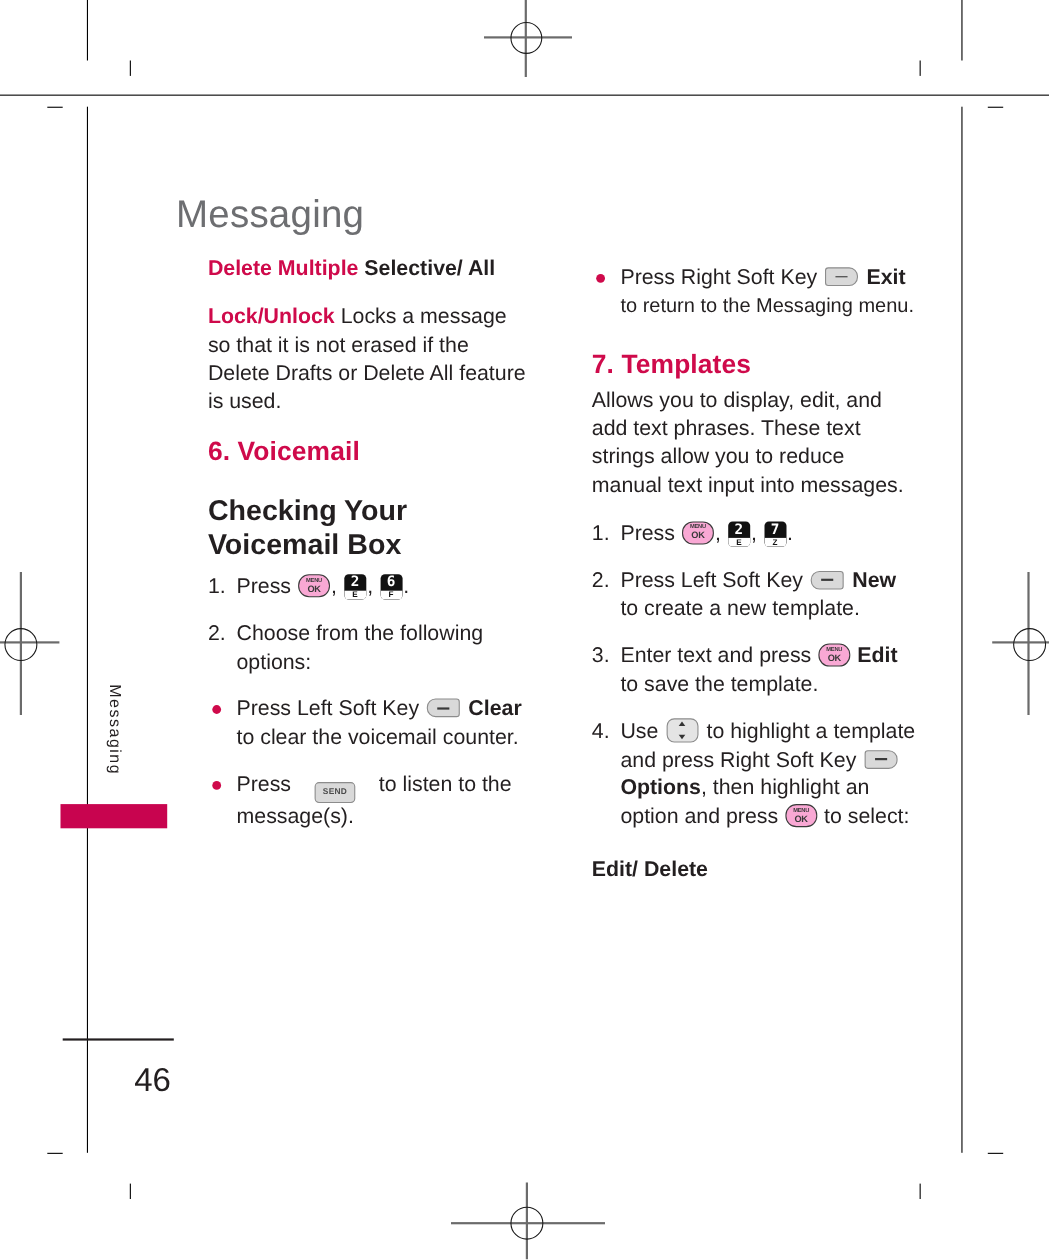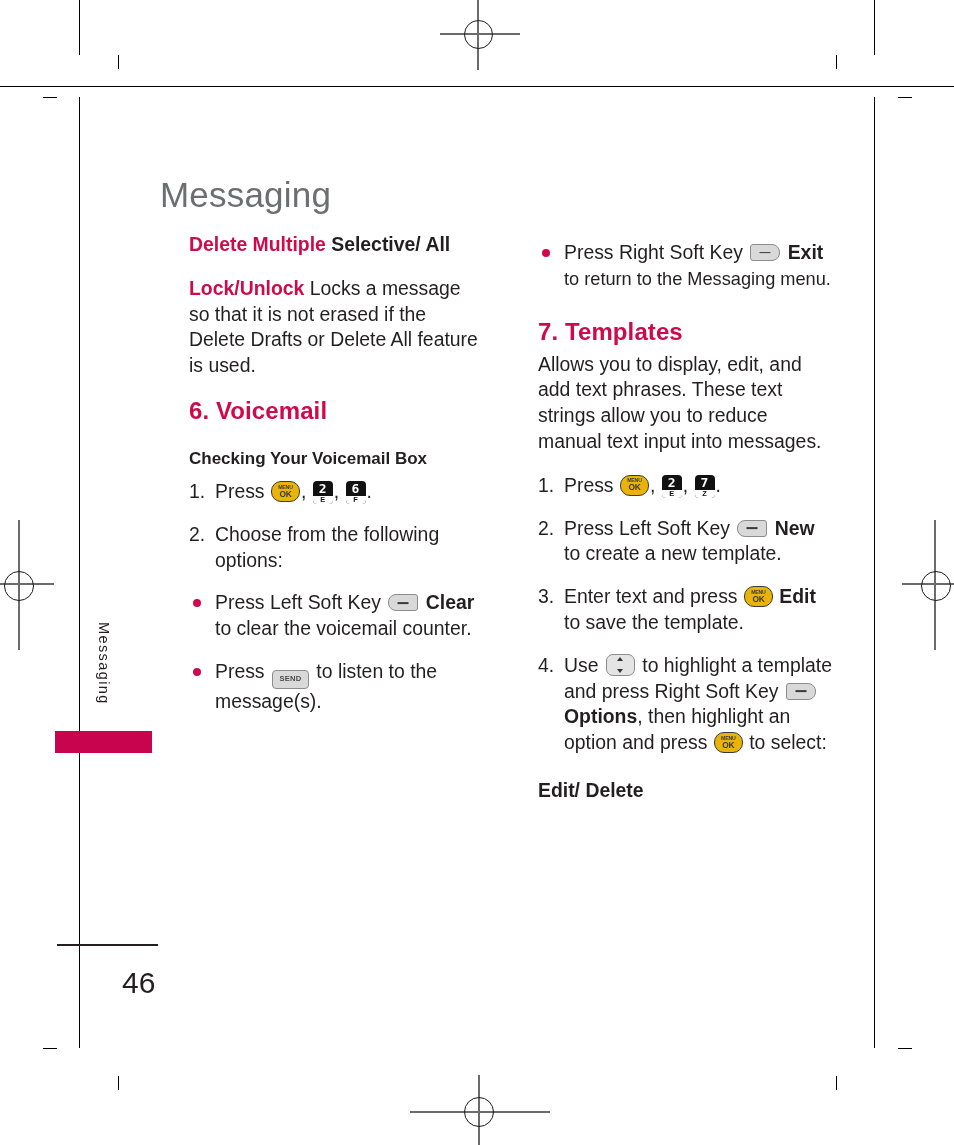--- a/index.html
+++ b/index.html
@@ -147,21 +147,21 @@
   .bold { font-weight: 700; }
 
   h2.section {
     font-size: 24px;
     font-weight: 700;
     color: #cf0a4b;
     margin: 0 0 6px 0;
     letter-spacing: 0.1px;
   }
   h3.subsection {
-    font-size: 17px;
+    font-size: 26px;
     font-weight: 700;
     color: #231f20;
     margin: 4px 0 10px 0;
   }
 
   
   .numitem {
     position: relative;
     padding-left: 26px;
     font-size: 19.4px;
@@ -199,21 +199,21 @@
     vertical-align: -4px;
     position: relative;
   }
 
   
   .key-menuok {
     width: 27px;
     height: 19px;
     border: 1.4px solid #3a3a3a;
     border-radius: 10px;
-    background: #eab308;
+    background: #f9a8d4;
     text-align: center;
     overflow: hidden;
     margin: 0 1px;
   }
   .key-menuok .l1 {
     display: block;
     font-size: 5.2px;
     line-height: 6px;
     margin-top: 1.6px;
     letter-spacing: -0.2px;
@@ -281,21 +281,21 @@
     transform: translate(-50%, -50%);
   }
 
   
   .key-send {
     width: 35px;
     height: 17px;
     background: #d9d9d9;
     border: 1.2px solid #8c8c8c;
     border-radius: 4px;
-    margin: 0 2px;
+    margin: 0 16px;
     vertical-align: -3px;
     text-align: center;
   }
   .key-send .lbl {
     display: block;
     font-size: 7.6px;
     line-height: 16px;
     letter-spacing: 0.2px;
     color: #4a4a4a;
     font-weight: 700;

